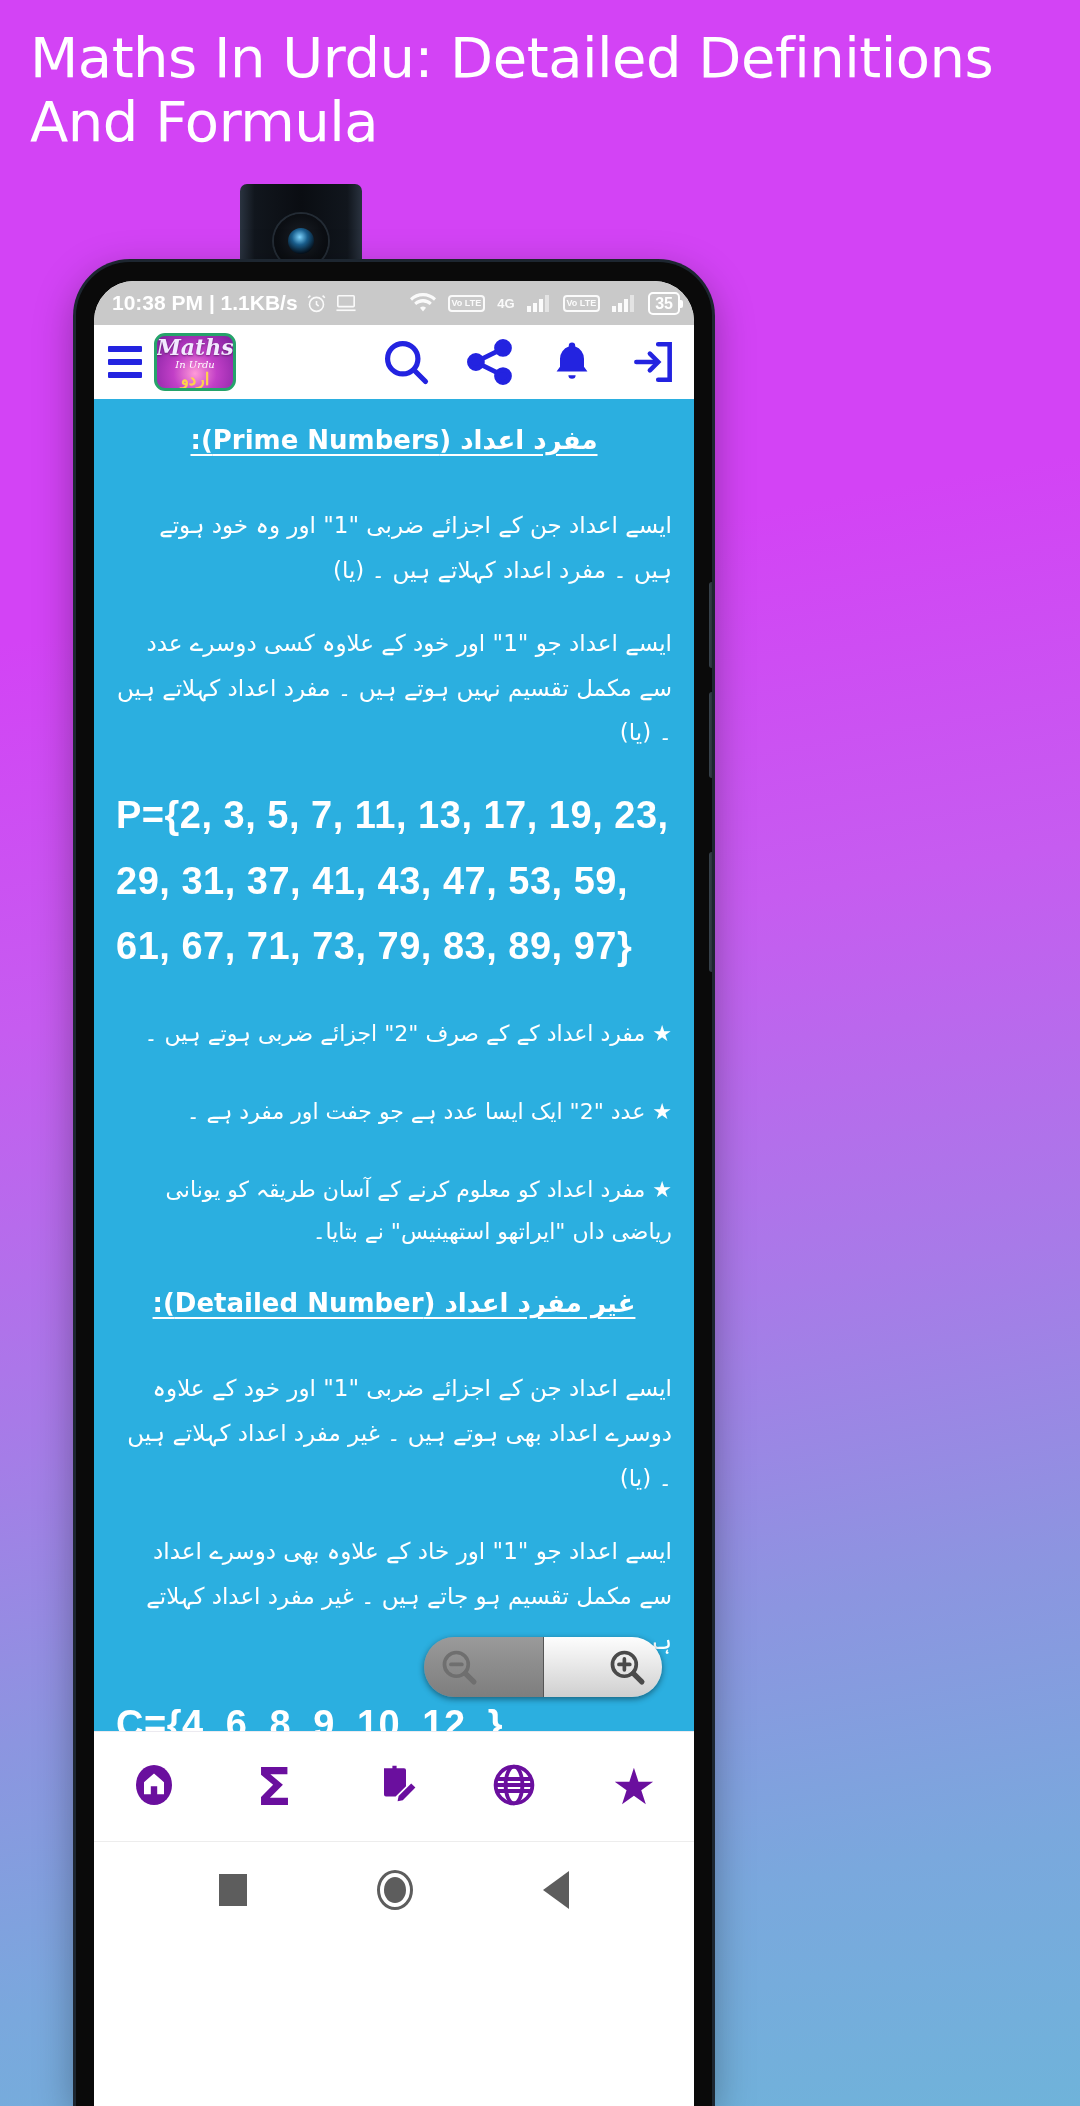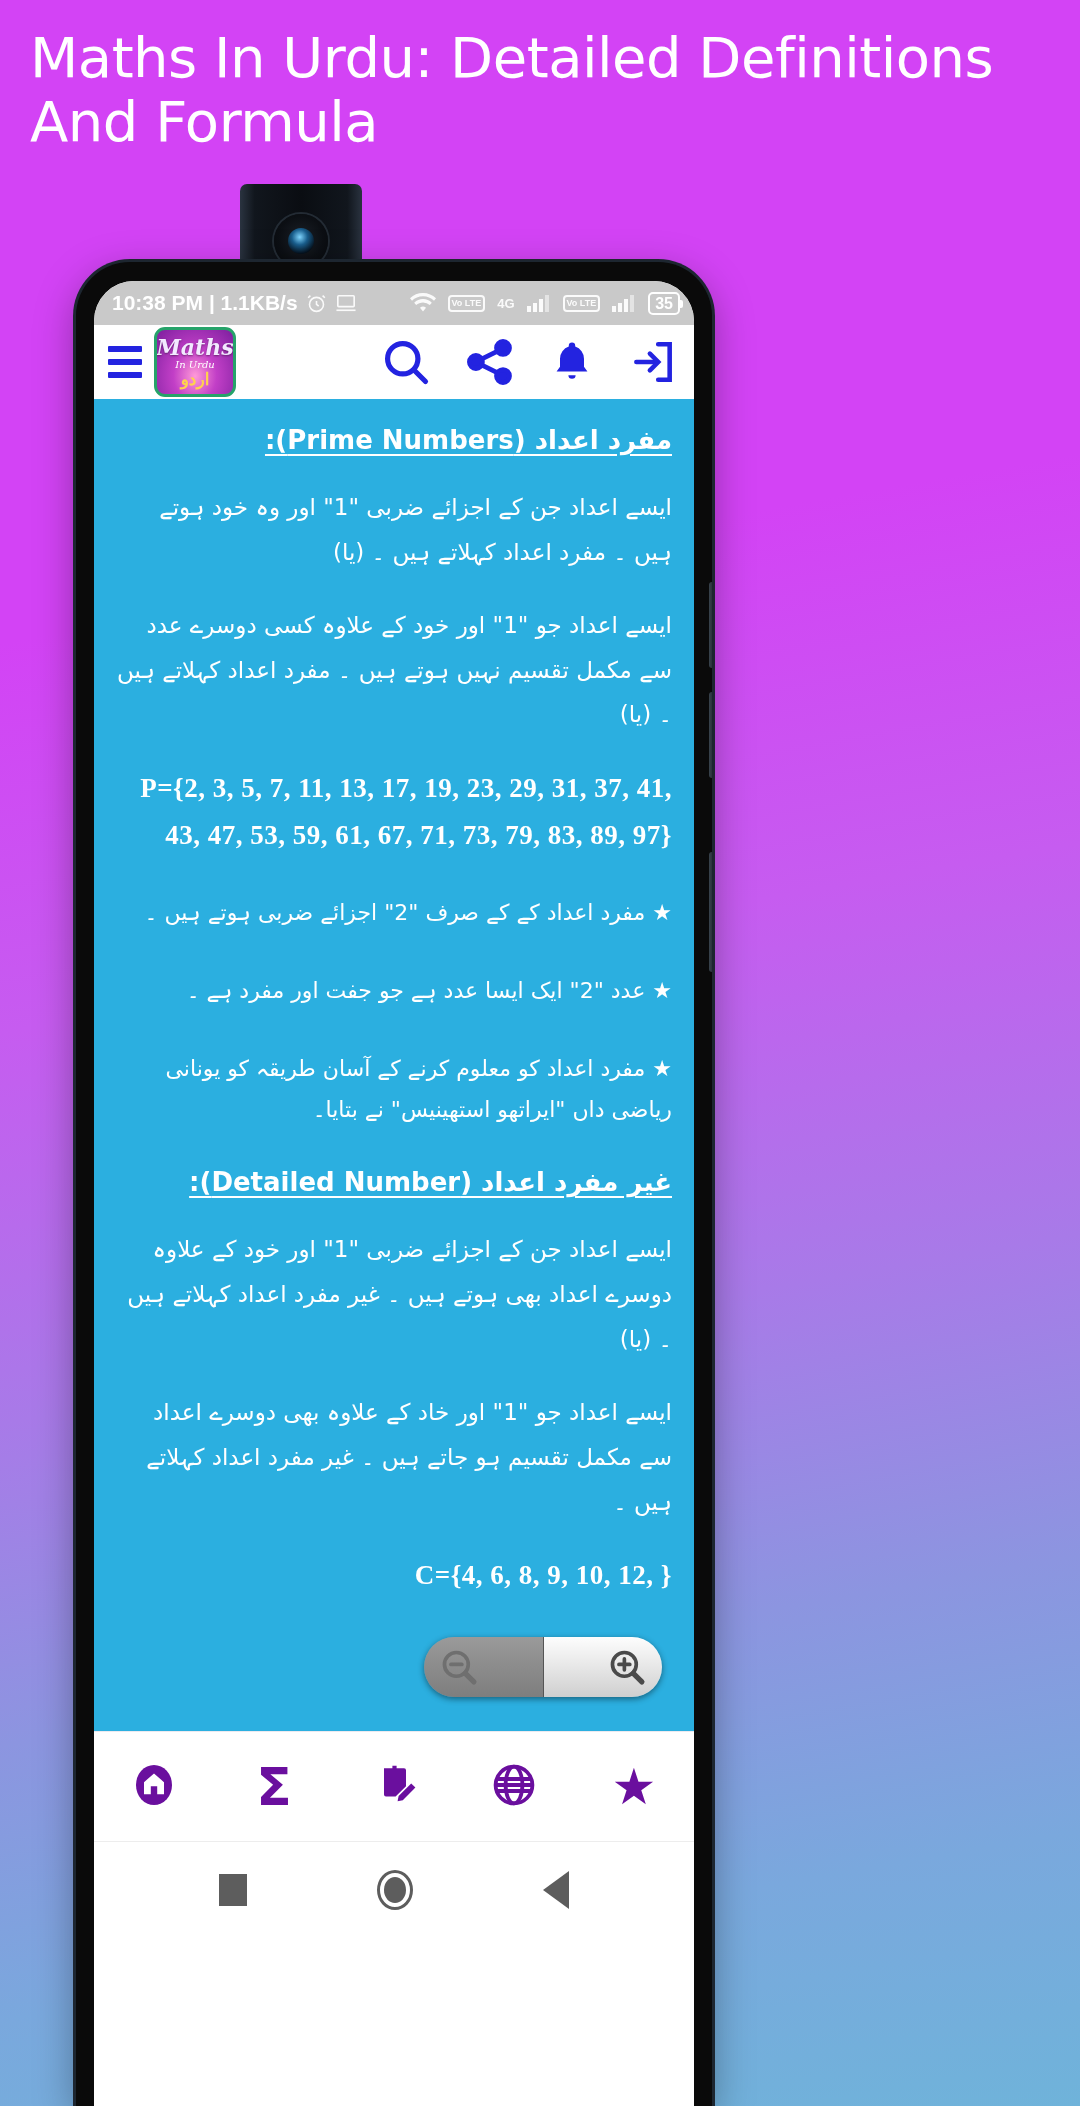--- a/index.html
+++ b/index.html
@@ -152,21 +152,21 @@
     height: 74px;
     background: #ffffff;
     display: flex;
     align-items: center;
     padding: 0 16px 0 14px;
     gap: 12px;
   }
   .hamburger { width: 34px; display: flex; flex-direction: column; gap: 7px; cursor: pointer; }
   .hamburger span { display: block; height: 6px; background: #2323e0; border-radius: 1px; }
   .app-logo {
-    width: 82px; height: 70px;
+    width: 82px; height: 58px;
     border-radius: 11px;
     background: radial-gradient(ellipse at 50% 72%, #ff9ad8 0%, #c23fc7 40%, #7c1f9e 100%);
     border: 3px solid #26a36a;
     display: flex; flex-direction: column;
     align-items: center; justify-content: center;
     overflow: hidden;
     flex: none;
   }
   .logo-l1 {
     font-family: "DejaVu Serif", serif;
@@ -198,41 +198,41 @@
   .webview {
     position: relative;
     background: #2bafe0;
     height: 1332px;
     overflow: hidden;
     padding: 26px 22px 0 22px;
     color: #ffffff;
   }
   .u-head {
     direction: rtl;
-    text-align: right;
+    text-align: center;
     font-size: 26px;
     font-weight: bold;
     text-decoration: underline;
     text-underline-offset: 5px;
-    margin-bottom: 30px;
+    margin-bottom: 48px;
     font-family: "DejaVu Sans", sans-serif;
   }
   .u-head-2 { margin-top: 0; }
   .u-para {
     direction: rtl;
     text-align: right;
     font-size: 23px;
     line-height: 1.95;
     margin-bottom: 28px;
     font-family: "DejaVu Sans", sans-serif;
   }
   .set-formula {
-    text-align: right;
-    font-family: Liberation Serif, serif;
-    font-size: 27px;
+    text-align: left;
+    font-family: Liberation Sans, sans-serif;
+    font-size: 38px;
     line-height: 1.72;
     font-weight: bold;
     letter-spacing: 0.5px;
     margin: 26px 0 34px 0;
   }
   .bullet-line {
     direction: rtl;
     text-align: right;
     font-size: 22px;
     line-height: 1.9;

